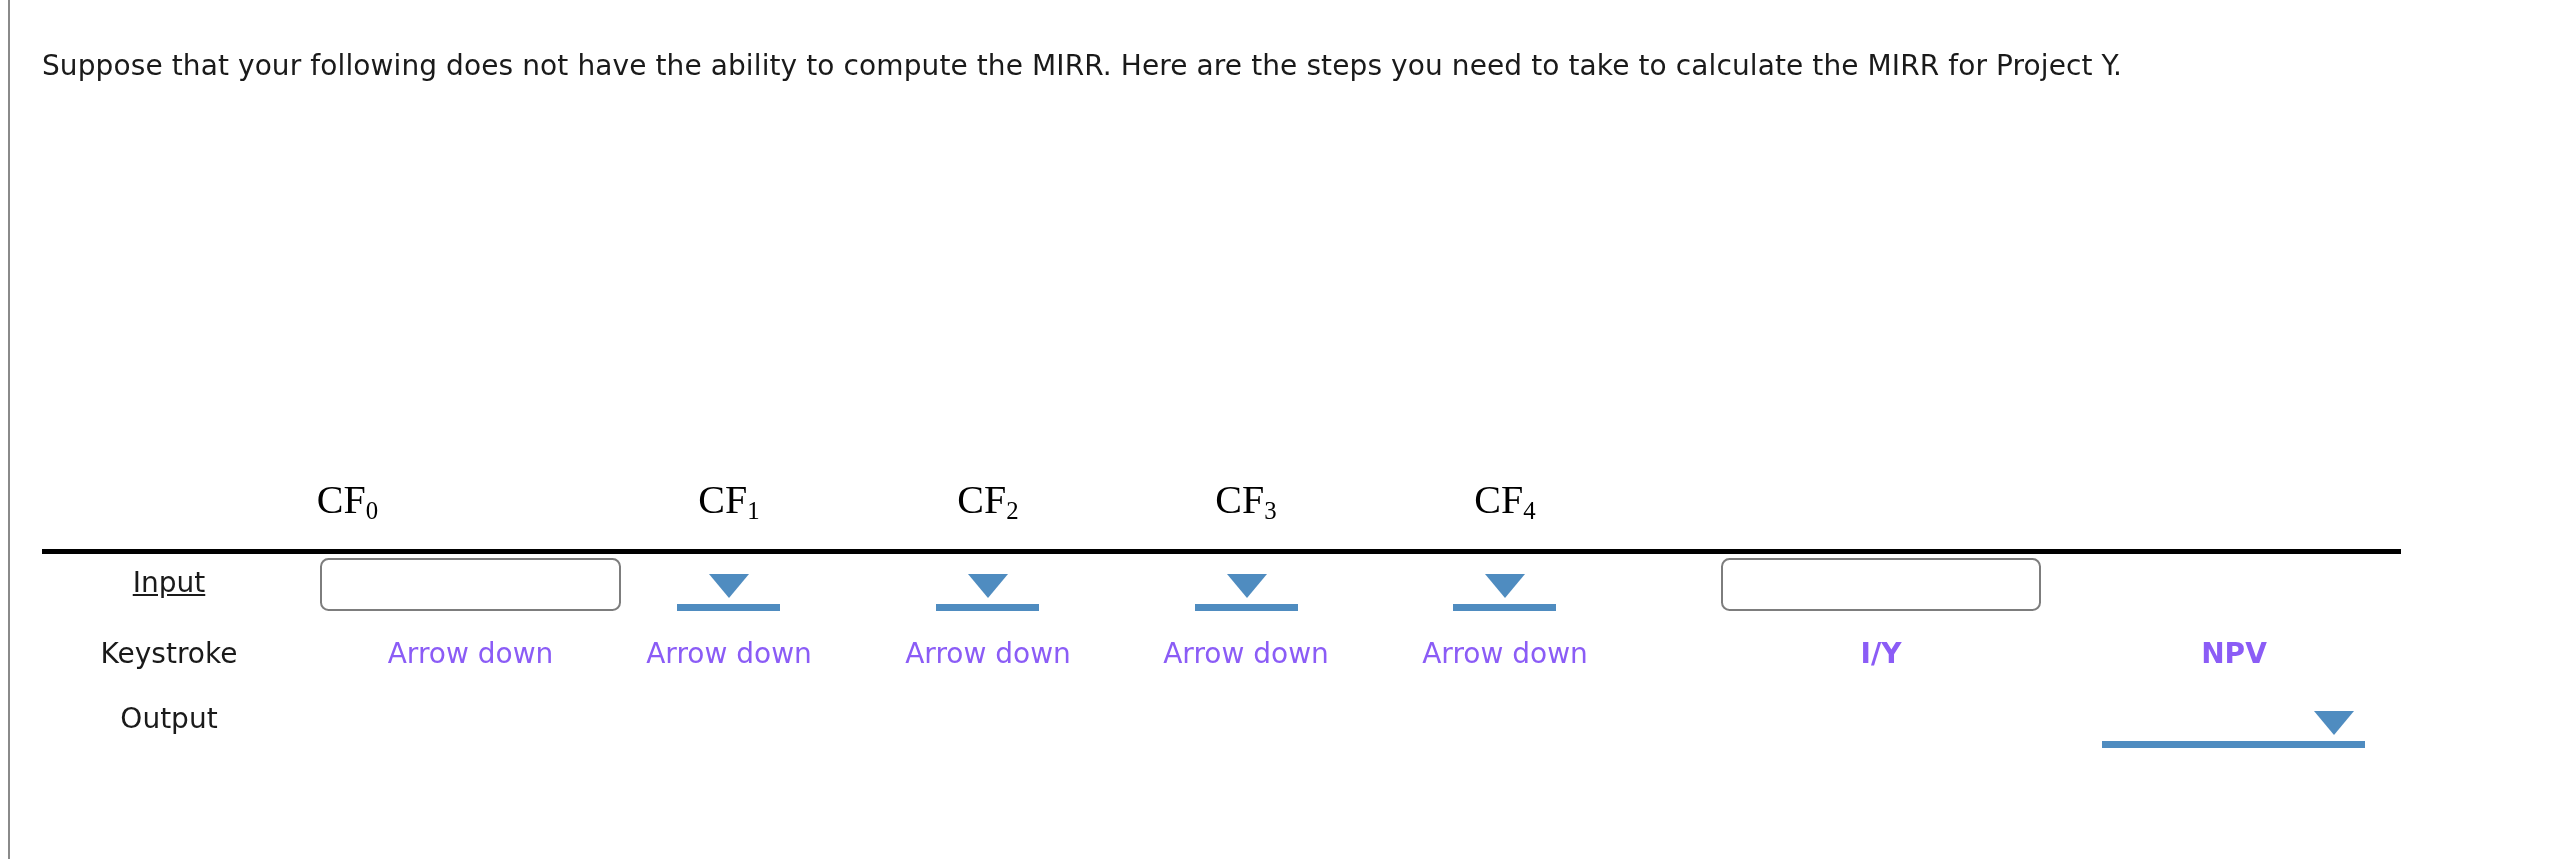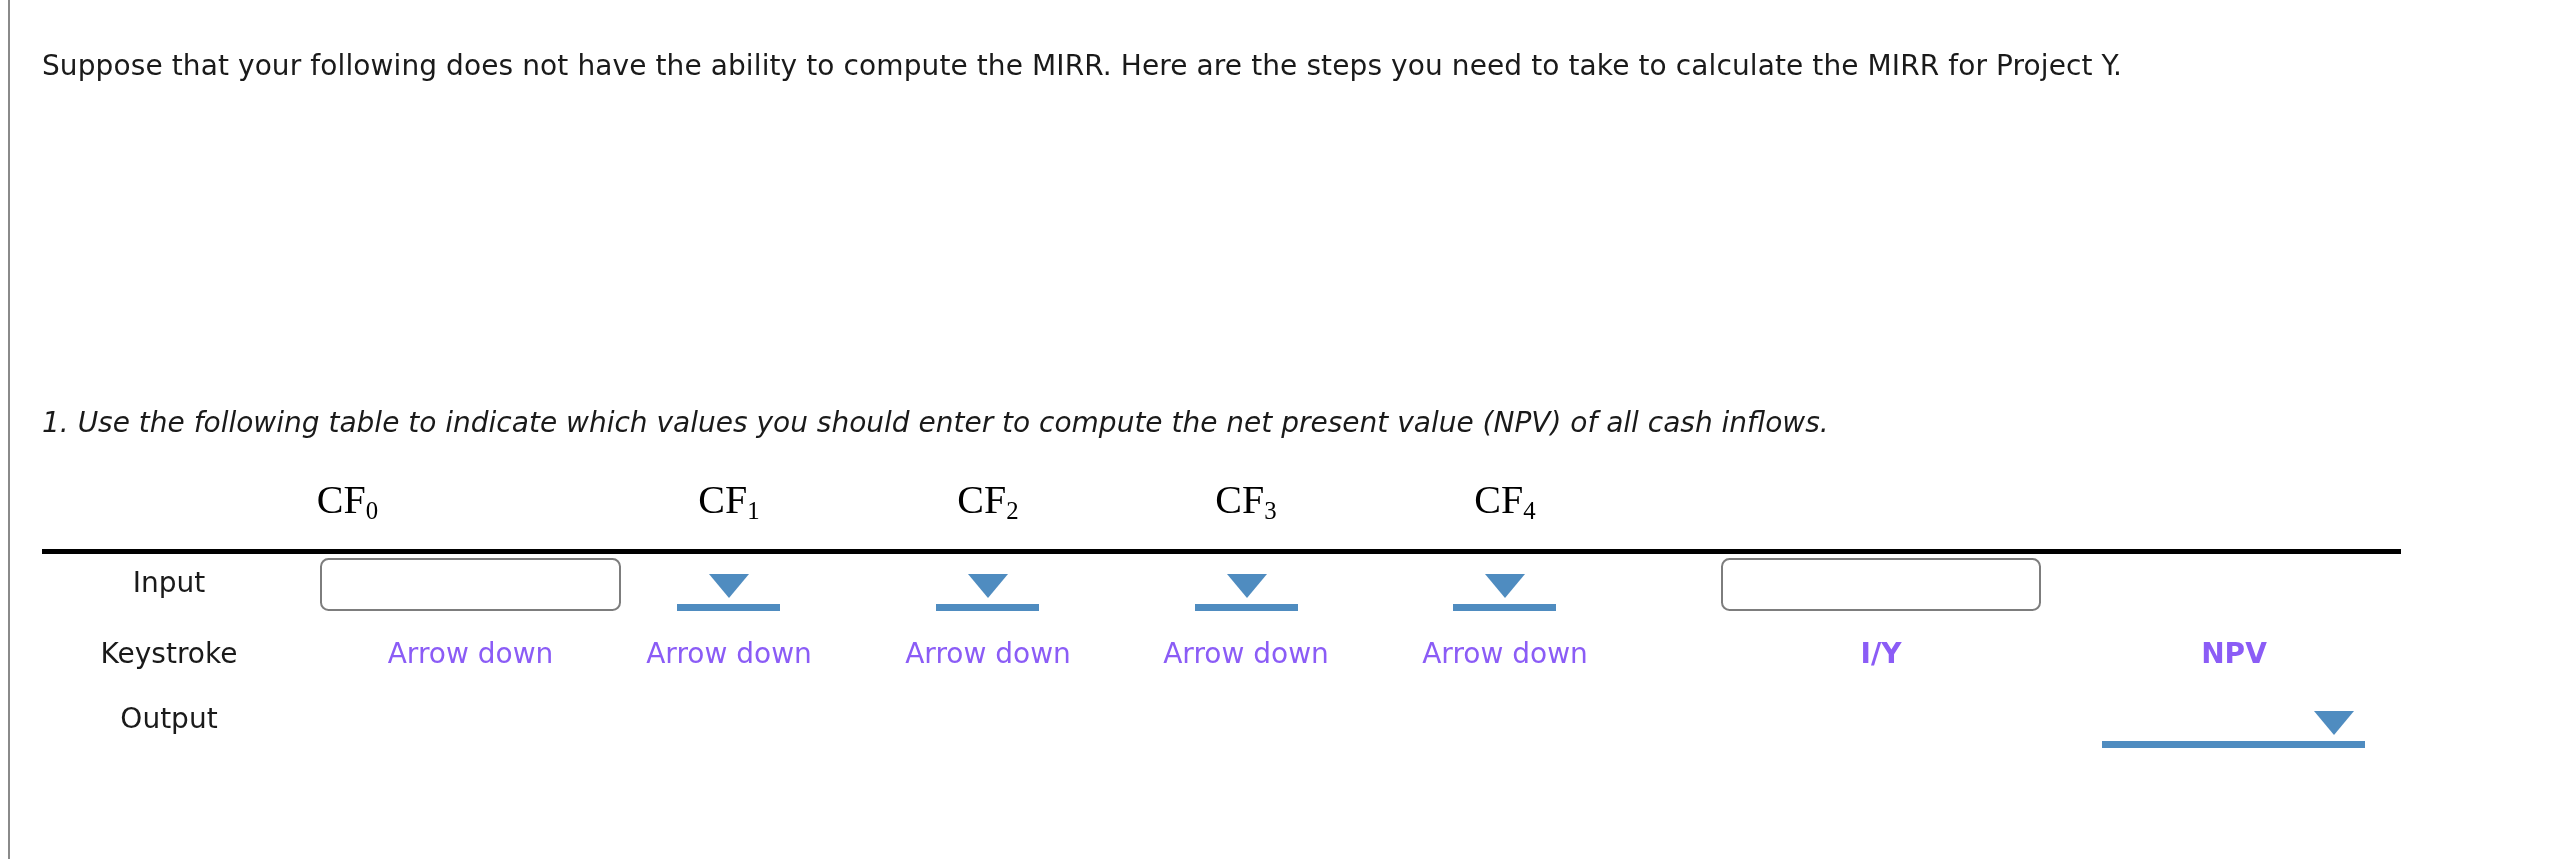--- a/index.html
+++ b/index.html
@@ -170,24 +170,20 @@
 </style>
 </head>
 <body>
 
 <div id="page-frame"></div>
 
 <div id="content">
 
   <p id="intro">Suppose that your following does not have the ability to compute the MIRR. Here are the steps you need to take to calculate the MIRR for Project Y.</p>
 
-  <div id="prompt-line">
-    <span class="prompt-num">1.</span>
-    <span>Use the following table to indicate which values you should enter to compute the net present value (NPV) of all cash inflows.</span>
-  </div>
 
   <div id="calc-table">
 
     <div class="table-rule"></div>
 
     <div class="row" id="header-row">
       <div class="cell col-head" style="left:174px; width:263px; top:0;">
         <span>CF</span><sub>0</sub>
       </div>
       <div class="cell col-head" style="left:574px; width:226px; top:0;">
@@ -199,21 +195,21 @@
       <div class="cell col-head" style="left:1091px; width:226px; top:0;">
         <span>CF</span><sub>3</sub>
       </div>
       <div class="cell col-head" style="left:1350px; width:226px; top:0;">
         <span>CF</span><sub>4</sub>
       </div>
     </div>
 
     <div class="row" id="input-row">
 
-      <div class="cell row-label" style="left:0px; width:254px; top:89px;">Input</div>
+      <div class="cell row-label" style="left:0px; width:254px; top:89px;text-decoration:underline;">Input</div>
 
       <input class="text-box" type="text" style="position: absolute; left: 278px; top: 78px; width: 301px;" placeholder="">
 
       <div class="dropdown caret-center" style="left:635px; top:78px; width:103px;">
         <span class="caret"></span>
         <span class="bar"></span>
       </div>
 
       <div class="dropdown caret-center" style="left:894px; top:78px; width:103px;">
         <span class="caret"></span>

